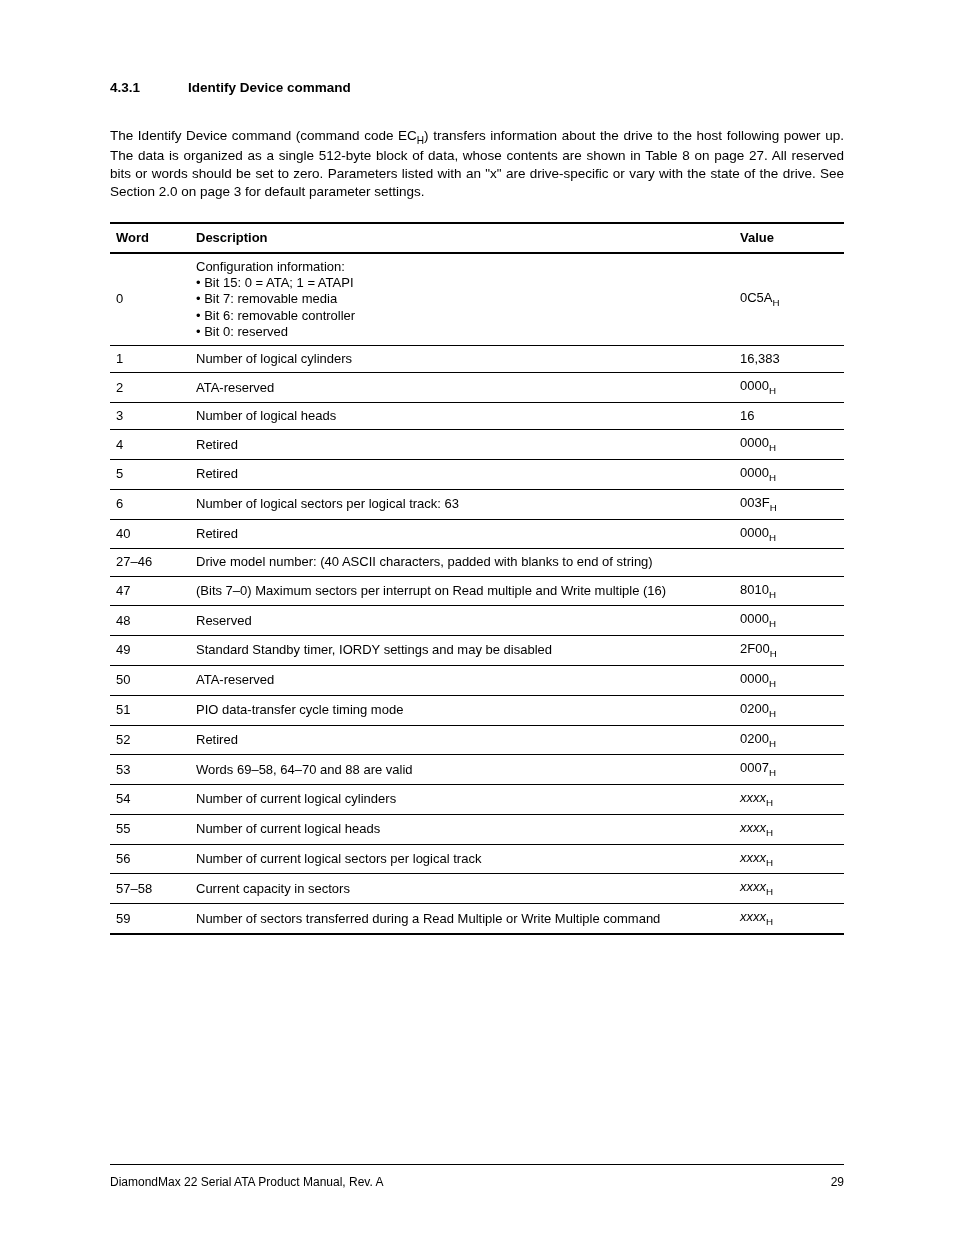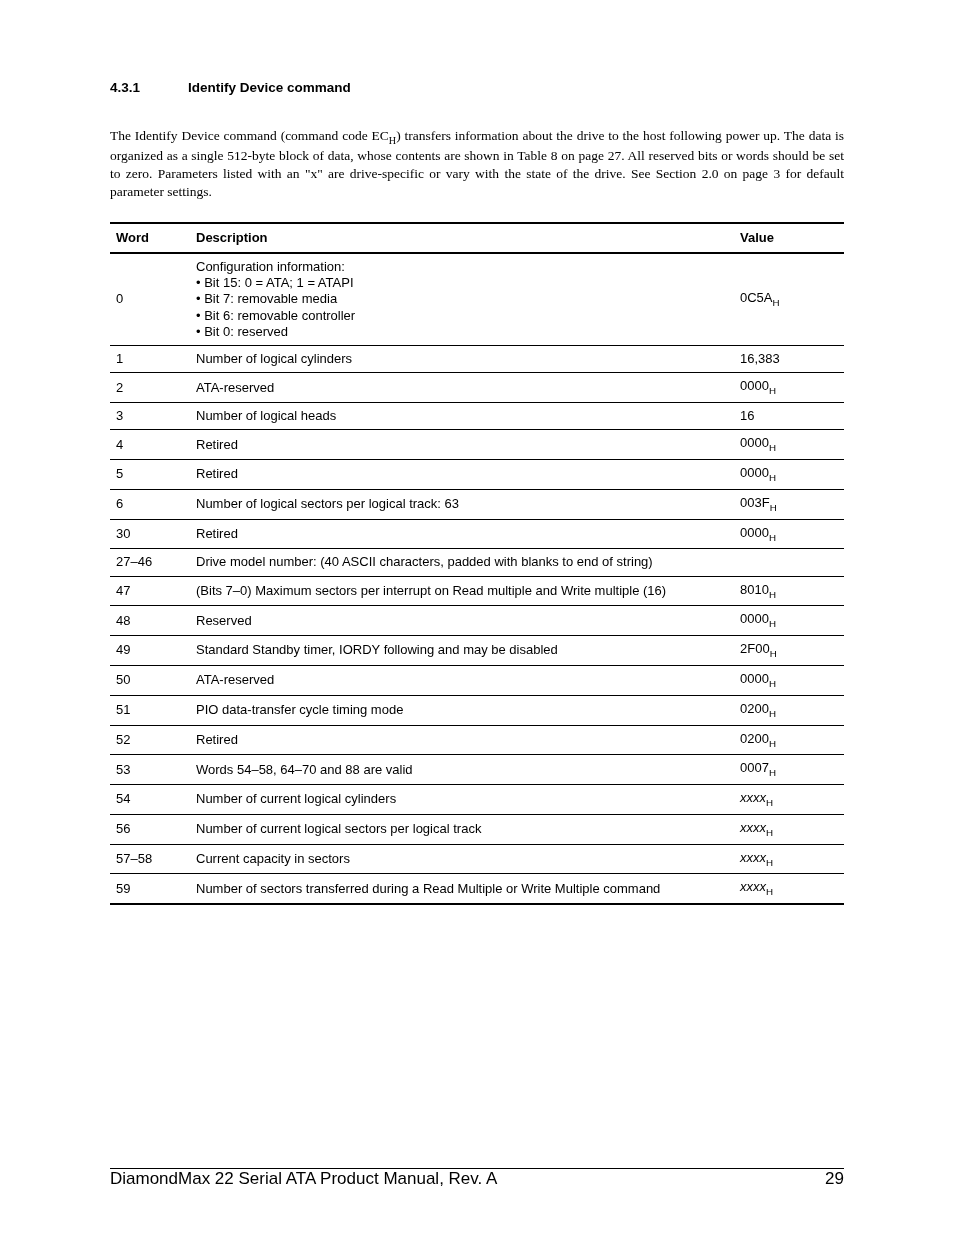--- a/index.html
+++ b/index.html
@@ -23,21 +23,20 @@
   .section-heading {
     display: flex;
     gap: 48px;
     font-weight: bold;
     margin-bottom: 18px;
   }
   .body-text {
     text-align: justify;
     line-height: 1.35;
     margin-bottom: 14px;
-    font-family: Liberation Serif, serif;
   }
   table {
     border-collapse: collapse;
     width: 100%;
     margin-top: 6px;
   }
   th, td {
     text-align: left;
     font-size: 13px;
     padding: 5px 6px 5px 6px;
@@ -61,22 +60,23 @@
   .multi-line { white-space: pre-line; }
   tbody tr:last-child td { border-bottom: 2px solid #000; }
 
   .footer {
     position: absolute;
     left: 110px;
     right: 110px;
     bottom: 46px;
     display: flex;
     justify-content: space-between;
-    font-size: 17px;
+    font-size: 12px;
     border-top: 1px solid #000;
+    padding-top: 10px;
   }
 </style>
 </head>
 <body>
 
 <div class="page">
 
   <div class="section-heading">
     <span>4.3.1</span>
     <span>Identify Device command</span>
@@ -134,67 +134,72 @@
           <td>5</td>
           <td class="multi-line">Retired</td>
           <td>0000<span class="sub">H</span></td>
         </tr>
         <tr>
           <td>6</td>
           <td class="multi-line">Number of logical sectors per logical track: 63</td>
           <td>003F<span class="sub">H</span></td>
         </tr>
         <tr>
-          <td>30</td>
+          <td>40</td>
           <td class="multi-line">Retired</td>
           <td>0000<span class="sub">H</span></td>
         </tr>
         <tr>
           <td>27–46</td>
           <td class="multi-line">Drive model number: (40 ASCII characters, padded with blanks to end of string)</td>
           <td></td>
         </tr>
         <tr>
           <td>47</td>
           <td class="multi-line">(Bits 7–0) Maximum sectors per interrupt on Read multiple and Write multiple (16)</td>
           <td>8010<span class="sub">H</span></td>
         </tr>
         <tr>
           <td>48</td>
           <td class="multi-line">Reserved</td>
           <td>0000<span class="sub">H</span></td>
         </tr>
         <tr>
           <td>49</td>
-          <td class="multi-line">Standard Standby timer, IORDY following and may be disabled</td>
+          <td class="multi-line">Standard Standby timer, IORDY settings and may be disabled</td>
           <td>2F00<span class="sub">H</span></td>
         </tr>
         <tr>
           <td>50</td>
           <td class="multi-line">ATA-reserved</td>
           <td>0000<span class="sub">H</span></td>
         </tr>
         <tr>
           <td>51</td>
           <td class="multi-line">PIO data-transfer cycle  timing mode</td>
           <td>0200<span class="sub">H</span></td>
         </tr>
         <tr>
           <td>52</td>
           <td class="multi-line">Retired</td>
           <td>0200<span class="sub">H</span></td>
         </tr>
         <tr>
           <td>53</td>
-          <td class="multi-line">Words 54–58, 64–70 and 88 are valid</td>
+          <td class="multi-line">Words 69–58, 64–70 and 88 are valid</td>
           <td>0007<span class="sub">H</span></td>
         </tr>
         <tr>
           <td>54</td>
           <td class="multi-line">Number of current logical  cylinders</td>
+          <td><span class="italic">xxxx</span><span class="sub">H</span></td>
+        </tr>
+        <tr>
+          <td>55</td>
+          <td class="multi-line">Number of current logical heads</td>
           <td><span class="italic">xxxx</span><span class="sub">H</span></td>
         </tr>
         <tr>
           <td>56</td>
           <td class="multi-line">Number of current logical sectors per logical track</td>
           <td><span class="italic">xxxx</span><span class="sub">H</span></td>
         </tr>
         <tr>
           <td>57–58</td>
           <td class="multi-line">Current capacity in sectors</td>

